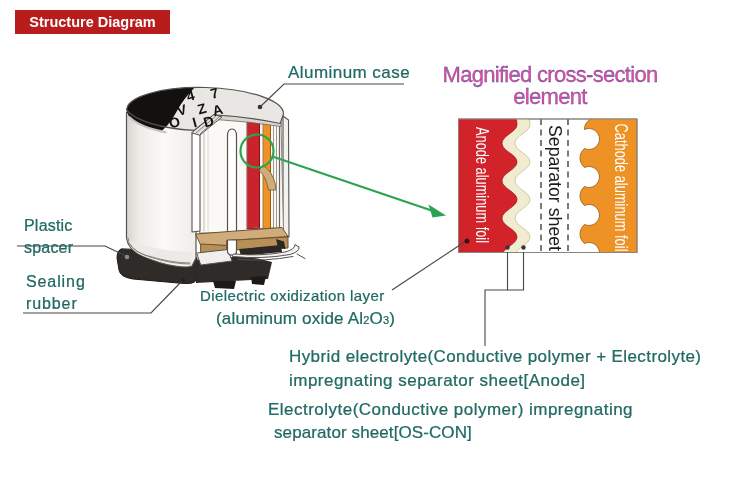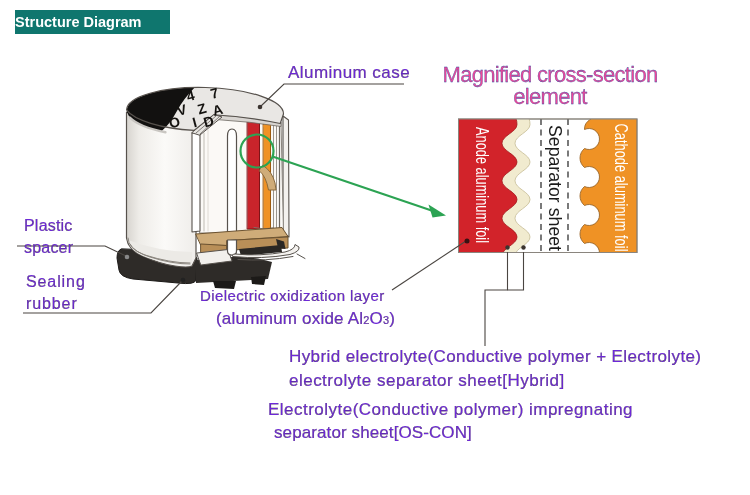--- a/index.html
+++ b/index.html
@@ -1,22 +1,22 @@
 <!DOCTYPE html>
 <html><head>
 <meta charset="utf-8">
 <style>
   html,body{margin:0;padding:0;}
   body{width:750px;height:495px;background:#ffffff;overflow:hidden;
        font-family:"Liberation Sans", sans-serif;}
   .stage{position:relative;width:750px;height:495px;}
   .badge{position:absolute;left:15px;top:10px;width:155px;height:24px;
-         background:#0f766e;color:#fff;font-weight:bold;font-size:14.5px;
-         text-align:left;line-height:24px;letter-spacing:0px;}
-  .lbl{position:absolute;color:#6d28d9;white-space:nowrap;-webkit-text-stroke:0.2px #3b3430;}
+         background:#b91c1c;color:#fff;font-weight:bold;font-size:14.5px;
+         text-align:center;line-height:24px;letter-spacing:0px;}
+  .lbl{position:absolute;color:#0f766e;white-space:nowrap;-webkit-text-stroke:0.2px #3b3430;}
   .title{position:absolute;color:#ec4899;text-align:center;white-space:nowrap;-webkit-text-stroke:0.3px #2b4ea2;}
 </style>
 </head>
 <body>
 <div class="stage">
 
 <svg width="750" height="495" viewBox="0 0 750 495" style="position:absolute;left:0;top:0">
   <defs>
     <clipPath id="boxclip">
           <rect x="458.5" y="119" width="178.5" height="133.5"></rect>
@@ -179,17 +179,17 @@
 </svg>
 
 <div class="badge">Structure Diagram</div>
 <div class="lbl" style="left:288px;top:63px;font-size:17px;letter-spacing:0.45px;">Aluminum case</div>
 <div class="title" style="left:440px;top:64px;font-size:22px;width:220px;line-height:21.5px;letter-spacing:-0.7px;">Magnified cross-section<br>element</div>
 <div class="lbl" style="left:24px;top:199px;font-size:16px;line-height:21.5px;letter-spacing:0.2px;margin-top:16px;">Plastic<br>spacer</div>
 <div class="lbl" style="left:26px;top:271px;font-size:16px;line-height:22px;letter-spacing:0.9px;">Sealing<br>rubber</div>
 <div class="lbl" style="left:200px;top:287px;font-size:15px;letter-spacing:0.4px;">Dielectric oxidization layer</div>
 <div class="lbl" style="left:216px;top:309px;font-size:17px;letter-spacing:0.2px;">(aluminum oxide Al<span style="font-size:11px;">2</span>O<span style="font-size:11px;">3</span>)</div>
 <div class="lbl" style="left:289px;top:347px;font-size:17px;letter-spacing:0.4px;">Hybrid electrolyte(Conductive polymer + Electrolyte)</div>
-<div class="lbl" style="left:289px;top:371px;font-size:17px;letter-spacing:0.48px;">electrolyte separator sheet[Hybrid]</div>
+<div class="lbl" style="left:289px;top:371px;font-size:17px;letter-spacing:0.48px;">impregnating separator sheet[Anode]</div>
 <div class="lbl" style="left:268px;top:400px;font-size:17px;letter-spacing:0.48px;">Electrolyte(Conductive polymer) impregnating</div>
 <div class="lbl" style="left:274px;top:423px;font-size:17px;letter-spacing:0.1px;">separator sheet[OS-CON]</div>
 
 </div>
 
 </body></html>

